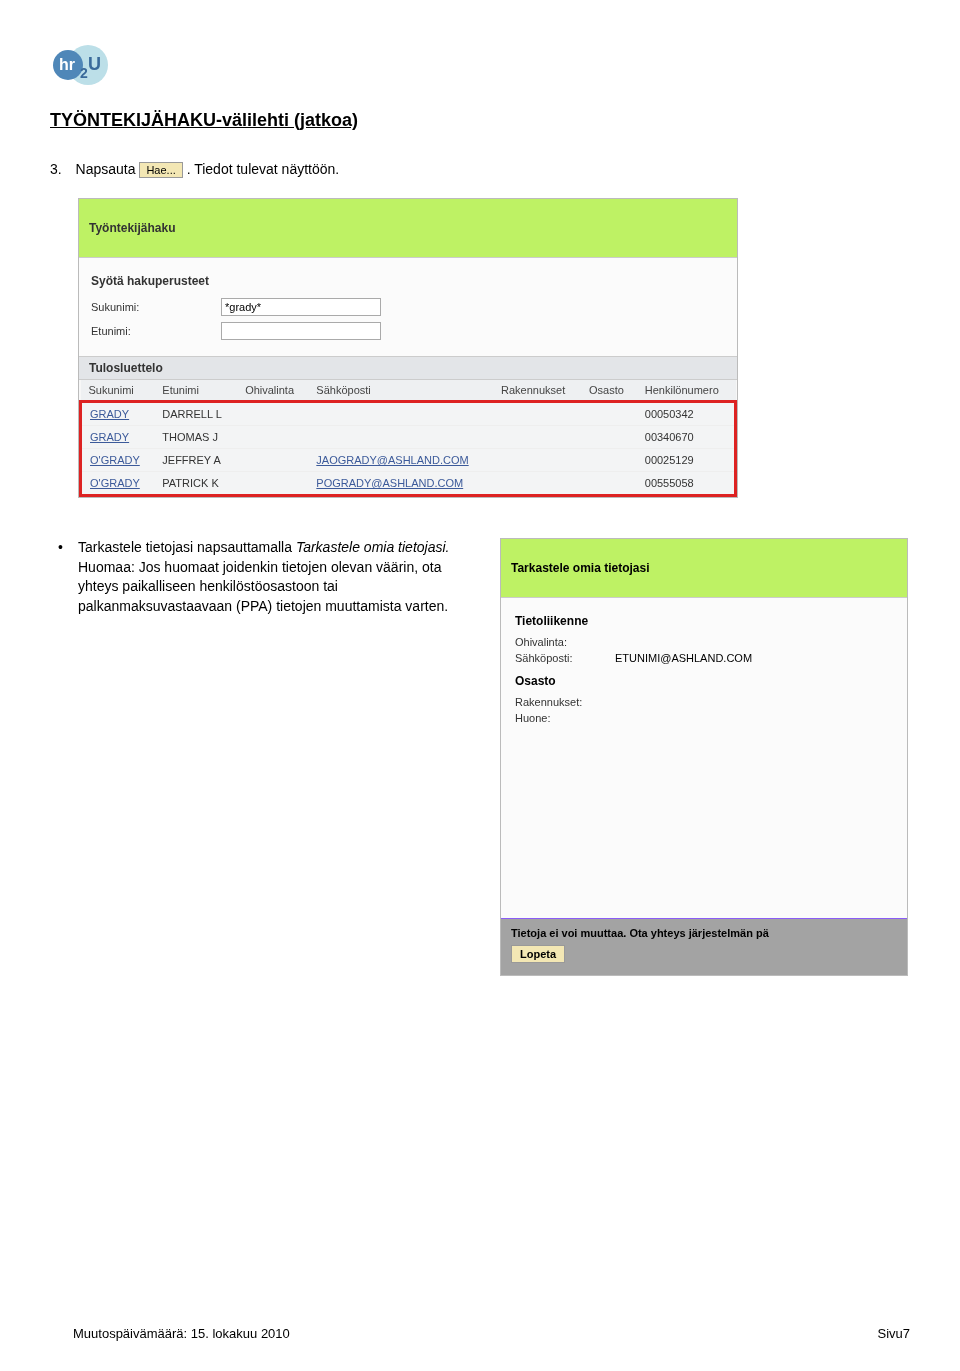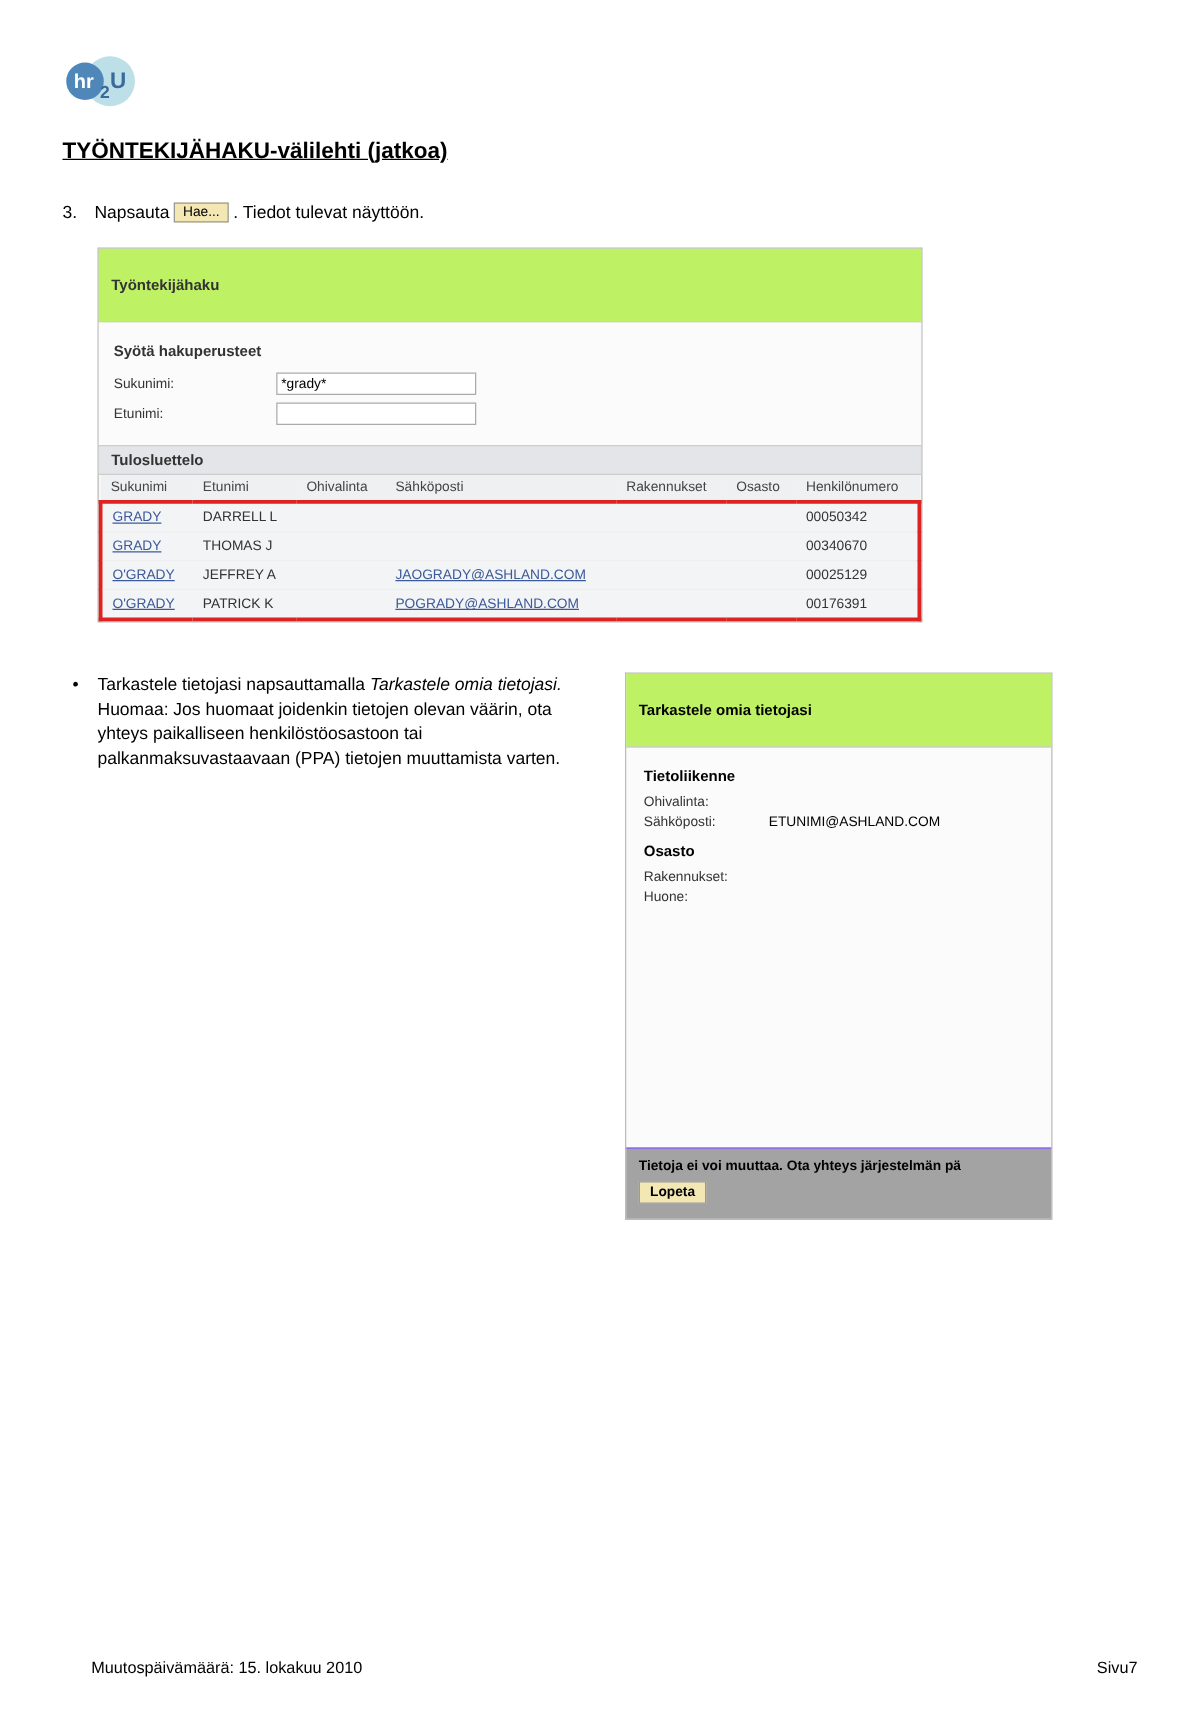--- a/index.html
+++ b/index.html
@@ -109,21 +109,21 @@
   }
   .bullet-block::before {
     content: "•";
     position: absolute;
     left: 8px;
     top: 0;
     font-size: 14px;
   }
   .italic { font-style: italic; }
   .screenshot2 {
-    width: 342px;
+    width: 408px;
     border: 1px solid #bbb;
     background: #fbfbfb;
     font-size: 12px;
   }
   .s2-body { padding: 12px 14px; min-height: 320px; }
   .s2-sub { font-weight: bold; margin: 4px 0 8px 0; }
   .s2-row { margin: 4px 0; font-size: 11px; display:flex;}
   .s2-row .lbl { display:inline-block; width: 100px; color:#333;}
   .s2-footer-msg {
     background: #a3a3a3;
@@ -222,21 +222,21 @@
           <td></td>
           <td>00025129</td>
         </tr>
         <tr>
           <td><span class="tbl-link">O'GRADY</span></td>
           <td>PATRICK K</td>
           <td></td>
           <td><span class="tbl-link">POGRADY@ASHLAND.COM</span></td>
           <td></td>
           <td></td>
-          <td>00176391</td>
+          <td>00555058</td>
         </tr>
       </tbody>
     </table>
   </div>
 
   <div class="two-col">
     <div class="bullet-block">
       <span>Tarkastele tietojasi napsauttamalla </span>
       <span class="italic">Tarkastele omia tietojasi.</span>
       <span> Huomaa: Jos huomaat joidenkin tietojen olevan väärin, ota yhteys paikalliseen henkilöstöosastoon tai palkanmaksuvastaavaan (PPA) tietojen muuttamista varten.</span>

